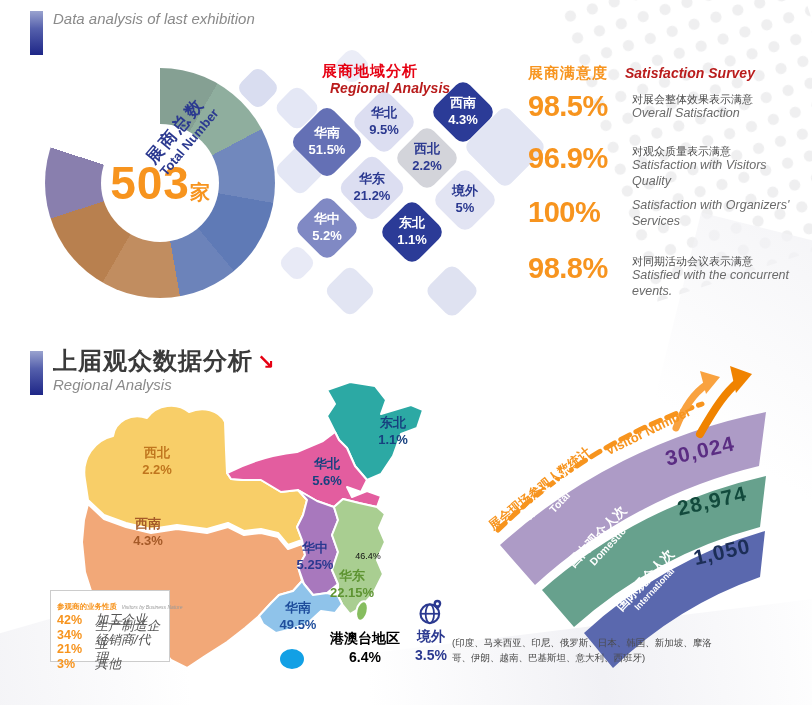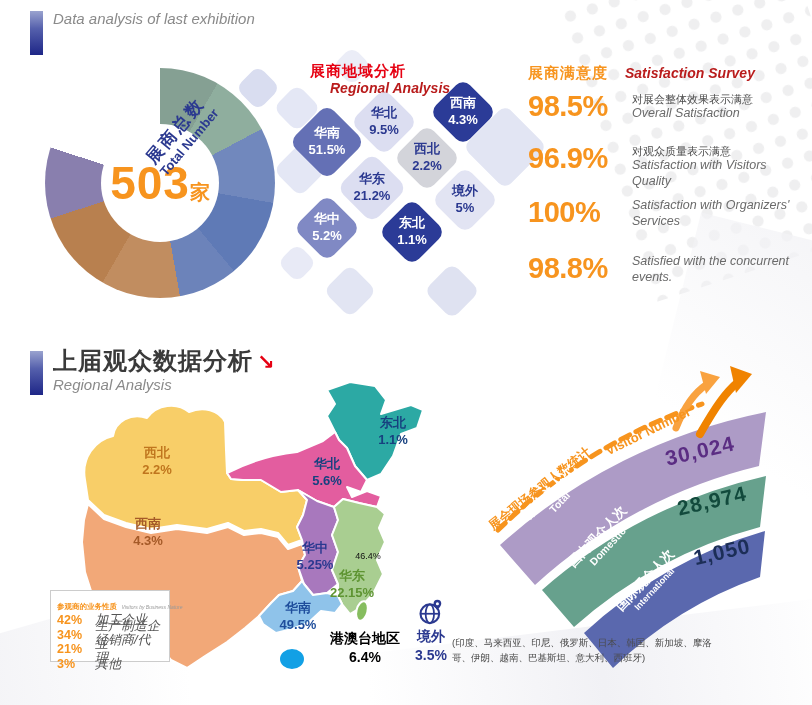--- a/index.html
+++ b/index.html
@@ -123,21 +123,21 @@
     <div class="donut-num">
       <span class="v">503</span>
       <span class="u">家</span>
     </div>
     <div class="donut-lbl">
       <span class="cn">展商总数</span>
       <span class="en">Total Number</span>
     </div>
   </div>
 
-  <div class="red-title" style="left:310px;top:62px;">展商地域分析</div>
+  <div class="red-title" style="left:322px;top:62px;">展商地域分析</div>
   <div class="lav-sub" style="left:330px;top:80px;">Regional Analysis</div>
 
   <div class="diamond" style="left:327px;top:142px;width:54px;height:54px;">
     <div class="shape" style="background-color: rgb(100, 112, 181);"></div>
     <div class="lbl" style="color: rgb(255, 255, 255);">
       <span>华南</span>
       <span>51.5%</span>
     </div>
   </div>
   <div class="diamond" style="left:384px;top:122px;width:48px;height:48px;">
@@ -209,20 +209,21 @@
   </div>
   <div class="sat-item" style="top:196px;">
     <div class="val">100%</div>
     <div class="desc">
         <span class="en">Satisfaction with Organizers' Services</span>
       </div>
   </div>
   <div class="sat-item" style="top:252px;">
     <div class="val">98.8%</div>
     <div class="desc">
+        <span class="cn">对同期活动会议表示满意</span>
         <span class="en">Satisfied with the concurrent events.</span>
       </div>
   </div>
 
   <div class="hdr" style="left:30px;top:348px;">
     <div class="bar"></div>
     <div>
       <div class="t1"><span>上届观众数据分析</span><span class="arrow">↘</span></div>
       <div class="t2">Regional Analysis</div>
     </div>

